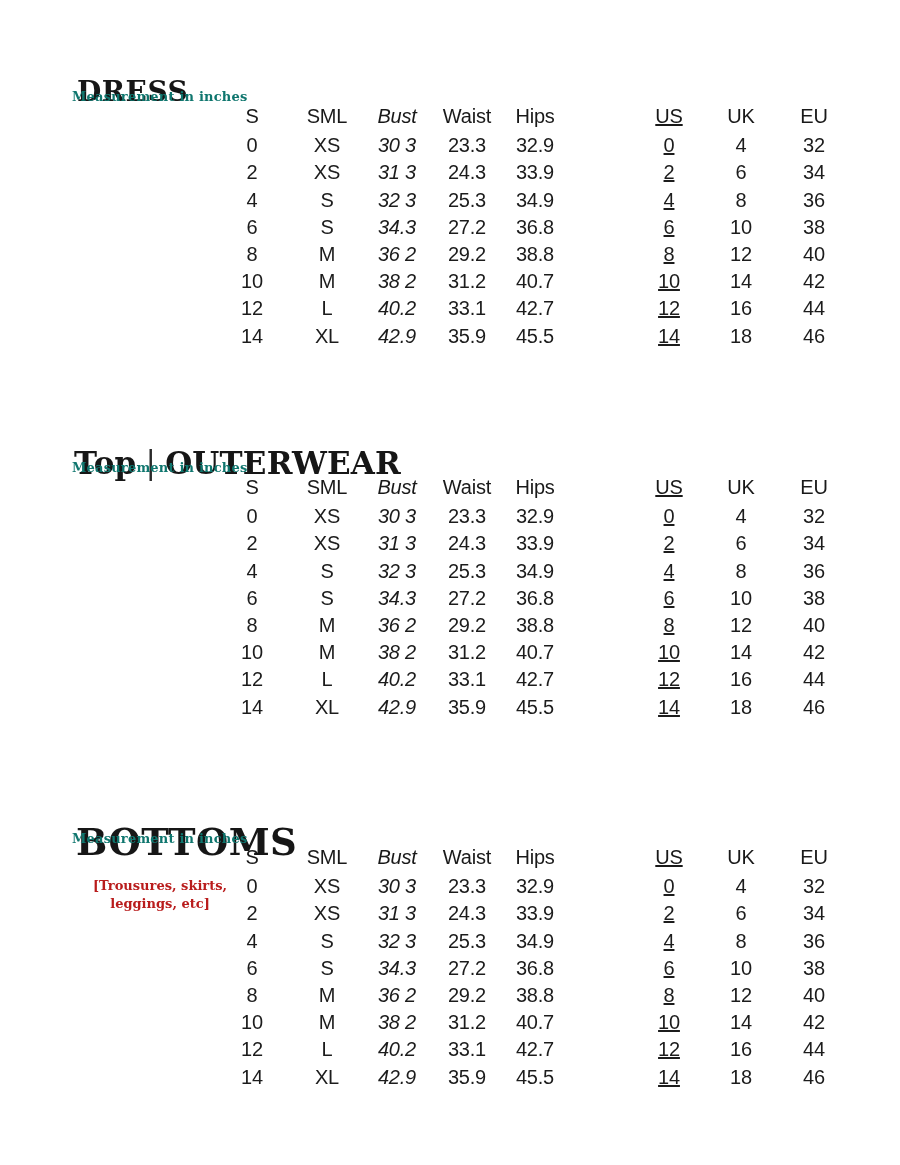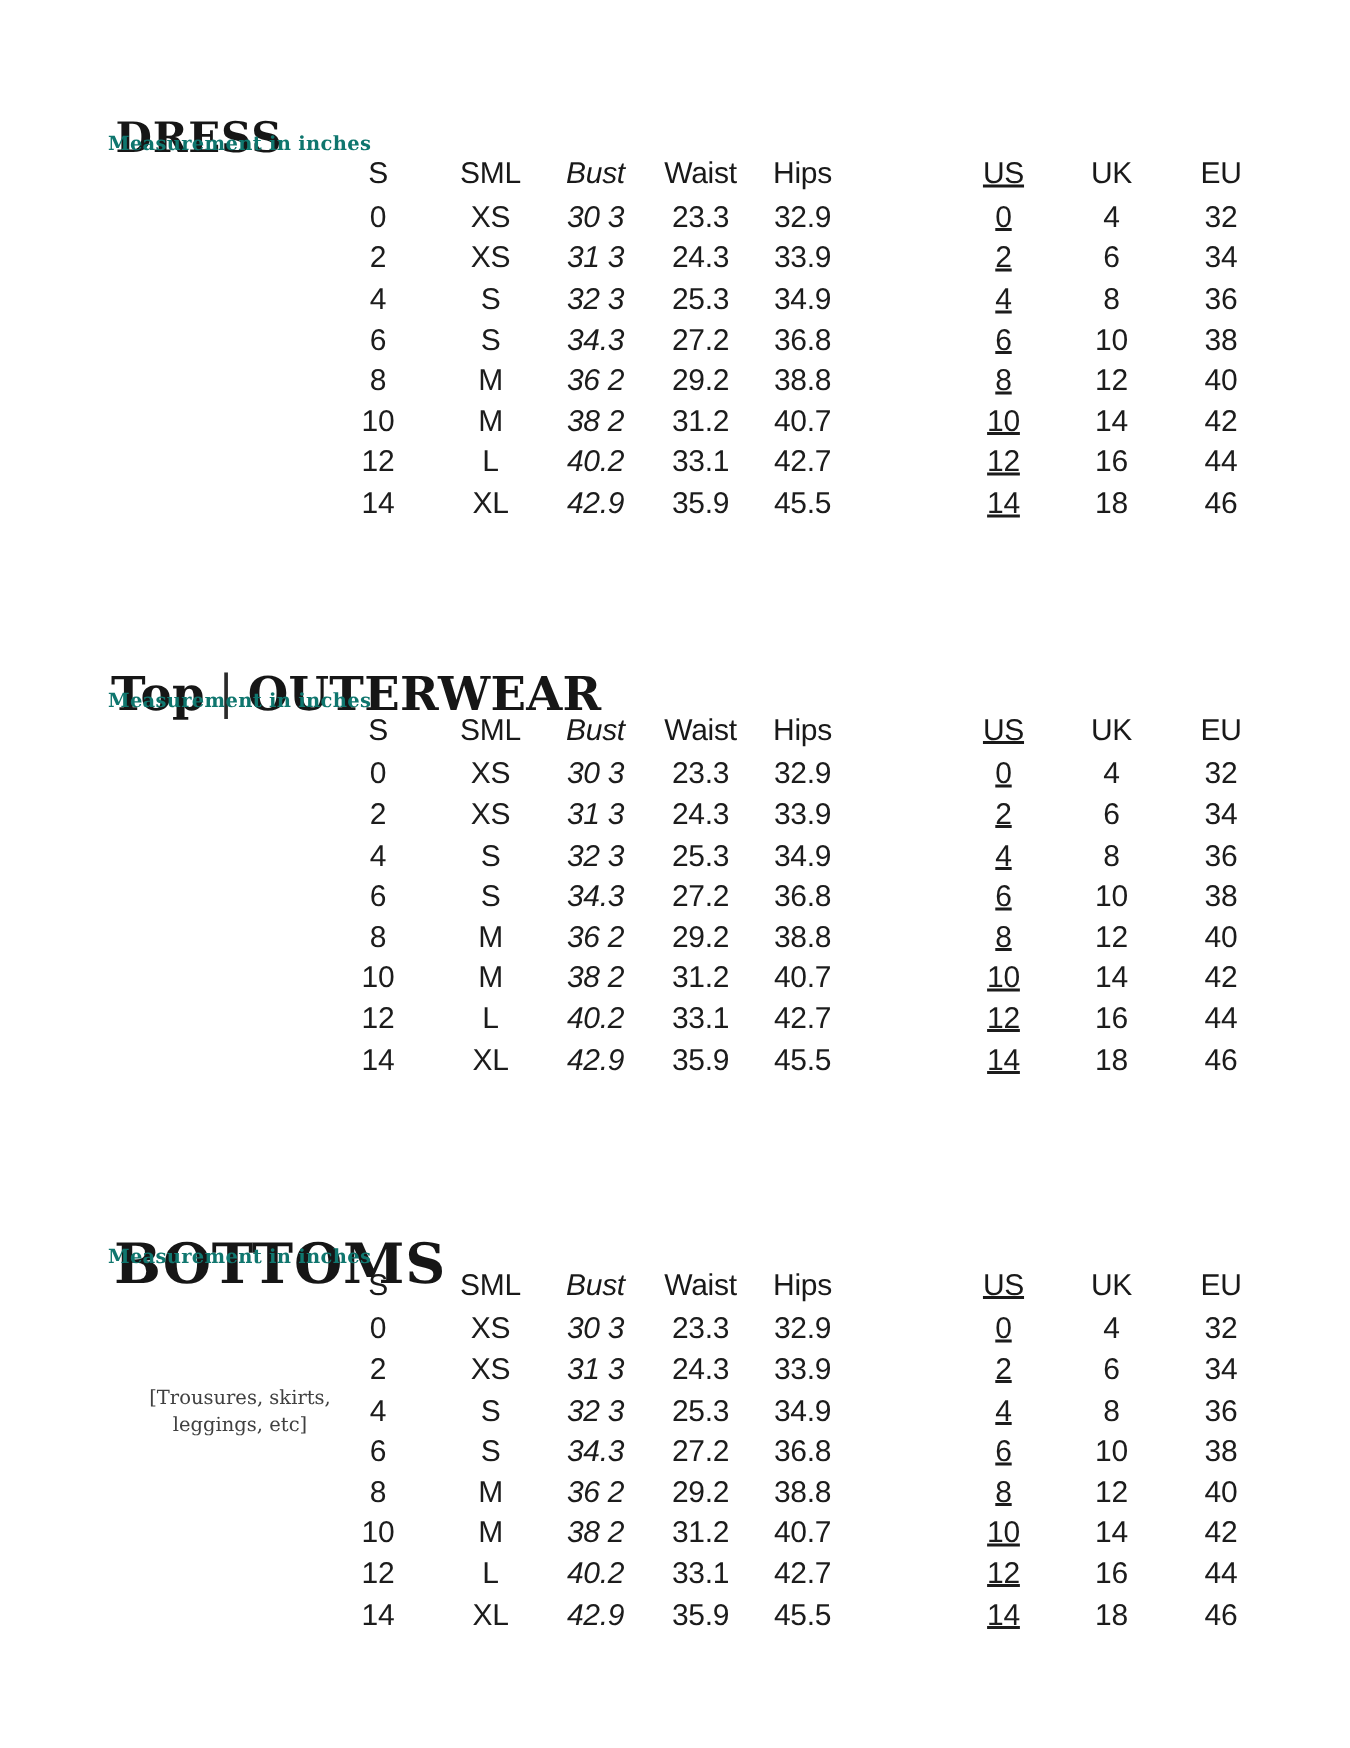--- a/index.html
+++ b/index.html
@@ -44,25 +44,24 @@
   .subtitle-1 { top: 89px;  }
   .subtitle-2 { top: 460px; }
   .subtitle-3 { top: 831px; }
   .side-note {
     position: absolute;
     left: 79px;
     top: 877px;
     width: 162px;
     text-align: center;
     font-family: "DejaVu Serif", "Liberation Serif", serif;
-    font-weight: 400;
+    font-weight: 700;
     font-size: 13px;
     line-height: 18px;
-    color: #404040;
-    margin-top: 47px;
+    color: #b91c1c;
   }
   .size-table { position: absolute; left: 215px; }
   .table-1 { top: 103px; }
   .table-2 { top: 474px; }
   .table-3 { top: 844px; }
   .trow { display: flex; height: 27.2px; }
   .trow.header { margin-bottom: 2px; }
   .cell {
     text-align: center;
     font-size: 20px;

